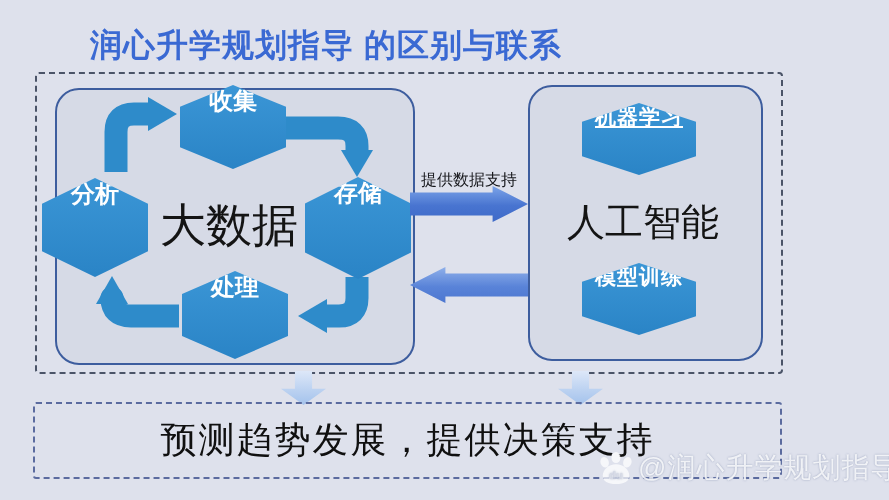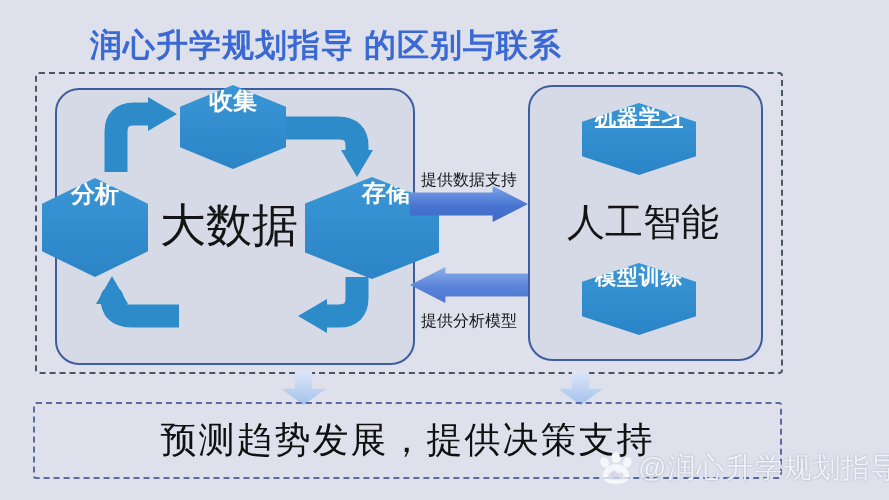--- a/index.html
+++ b/index.html
@@ -21,21 +21,21 @@
   }
   .box-bigdata{left:55px;top:88px;width:356px;height:273px;}
   .box-ai{left:528px;top:85px;width:231px;height:272px;}
   .hex{
     position:absolute;display:flex;align-items:flex-start;justify-content:center;
     clip-path:polygon(50% 0%,100% 26%,100% 74%,50% 100%,0% 74%,0% 26%);
     background:linear-gradient(180deg,#3b96d6 0%,#2a84c6 100%);
     color:#ffffff;font-weight:bold;text-align:center;
   }
   .hex-collect{left:180px;top:85px;width:106px;height:84px;font-size:24px;}
-  .hex-store{left:305px;top:177px;width:106px;height:102px;font-size:24px;padding-left:28px;}
+  .hex-store{left:305px;top:177px;width:106px;height:102px;font-size:24px;}
   .hex-process{left:182px;top:271px;width:106px;height:88px;font-size:24px;}
   .hex-analyze{left:42px;top:178px;width:106px;height:99px;font-size:24px;}
   .hex-ml{left:582px;top:103px;width:114px;height:72px;font-size:21px;letter-spacing:1px;text-decoration:underline;}
   .hex-train{left:582px;top:263px;width:114px;height:72px;font-size:21px;letter-spacing:1px;}
   .center-label{
     position:absolute;transform:translate(-50%,-50%);
     color:#141414;white-space:nowrap;font-weight:500;
   }
   .label-bigdata{left:229px;top:226px;font-size:46px;}
   .label-ai{left:643px;top:222px;font-size:38px;}
@@ -112,39 +112,41 @@
       <polygon points="96,304 128,304 112,276"></polygon>
     </g>
   </svg>
 
   <div class="hex hex-collect">
     <span>收集</span>
   </div>
   <div class="hex hex-store">
     <span>存储</span>
   </div>
+  <div class="hex hex-process">
+    <span>处理</span>
+  </div>
   <div class="hex hex-analyze">
     <span>分析</span>
   </div>
 
   <div class="center-label label-bigdata">大数据</div>
 
   <div class="hex hex-ml">
     <span>机器学习</span>
   </div>
   <div class="hex hex-train">
     <span>模型训练</span>
   </div>
 
   <div class="center-label label-ai">人工智能</div>
 
   <div class="flow-label flow-label-top">提供数据支持</div>
   <div class="blockarrow arrow-right"></div>
   <div class="blockarrow arrow-left"></div>
-  <div class="flow-label flow-label-bottom">提供分析模型</div>
 
   <div class="down-arrow down-arrow-1"></div>
   <div class="down-arrow down-arrow-2"></div>
 
   <div class="conclusion-box">
     <div class="conclusion-text">预测趋势发展，提供决策支持</div>
   </div>
 
   <div class="watermark">
     <svg class="paw" viewBox="0 0 40 38">

